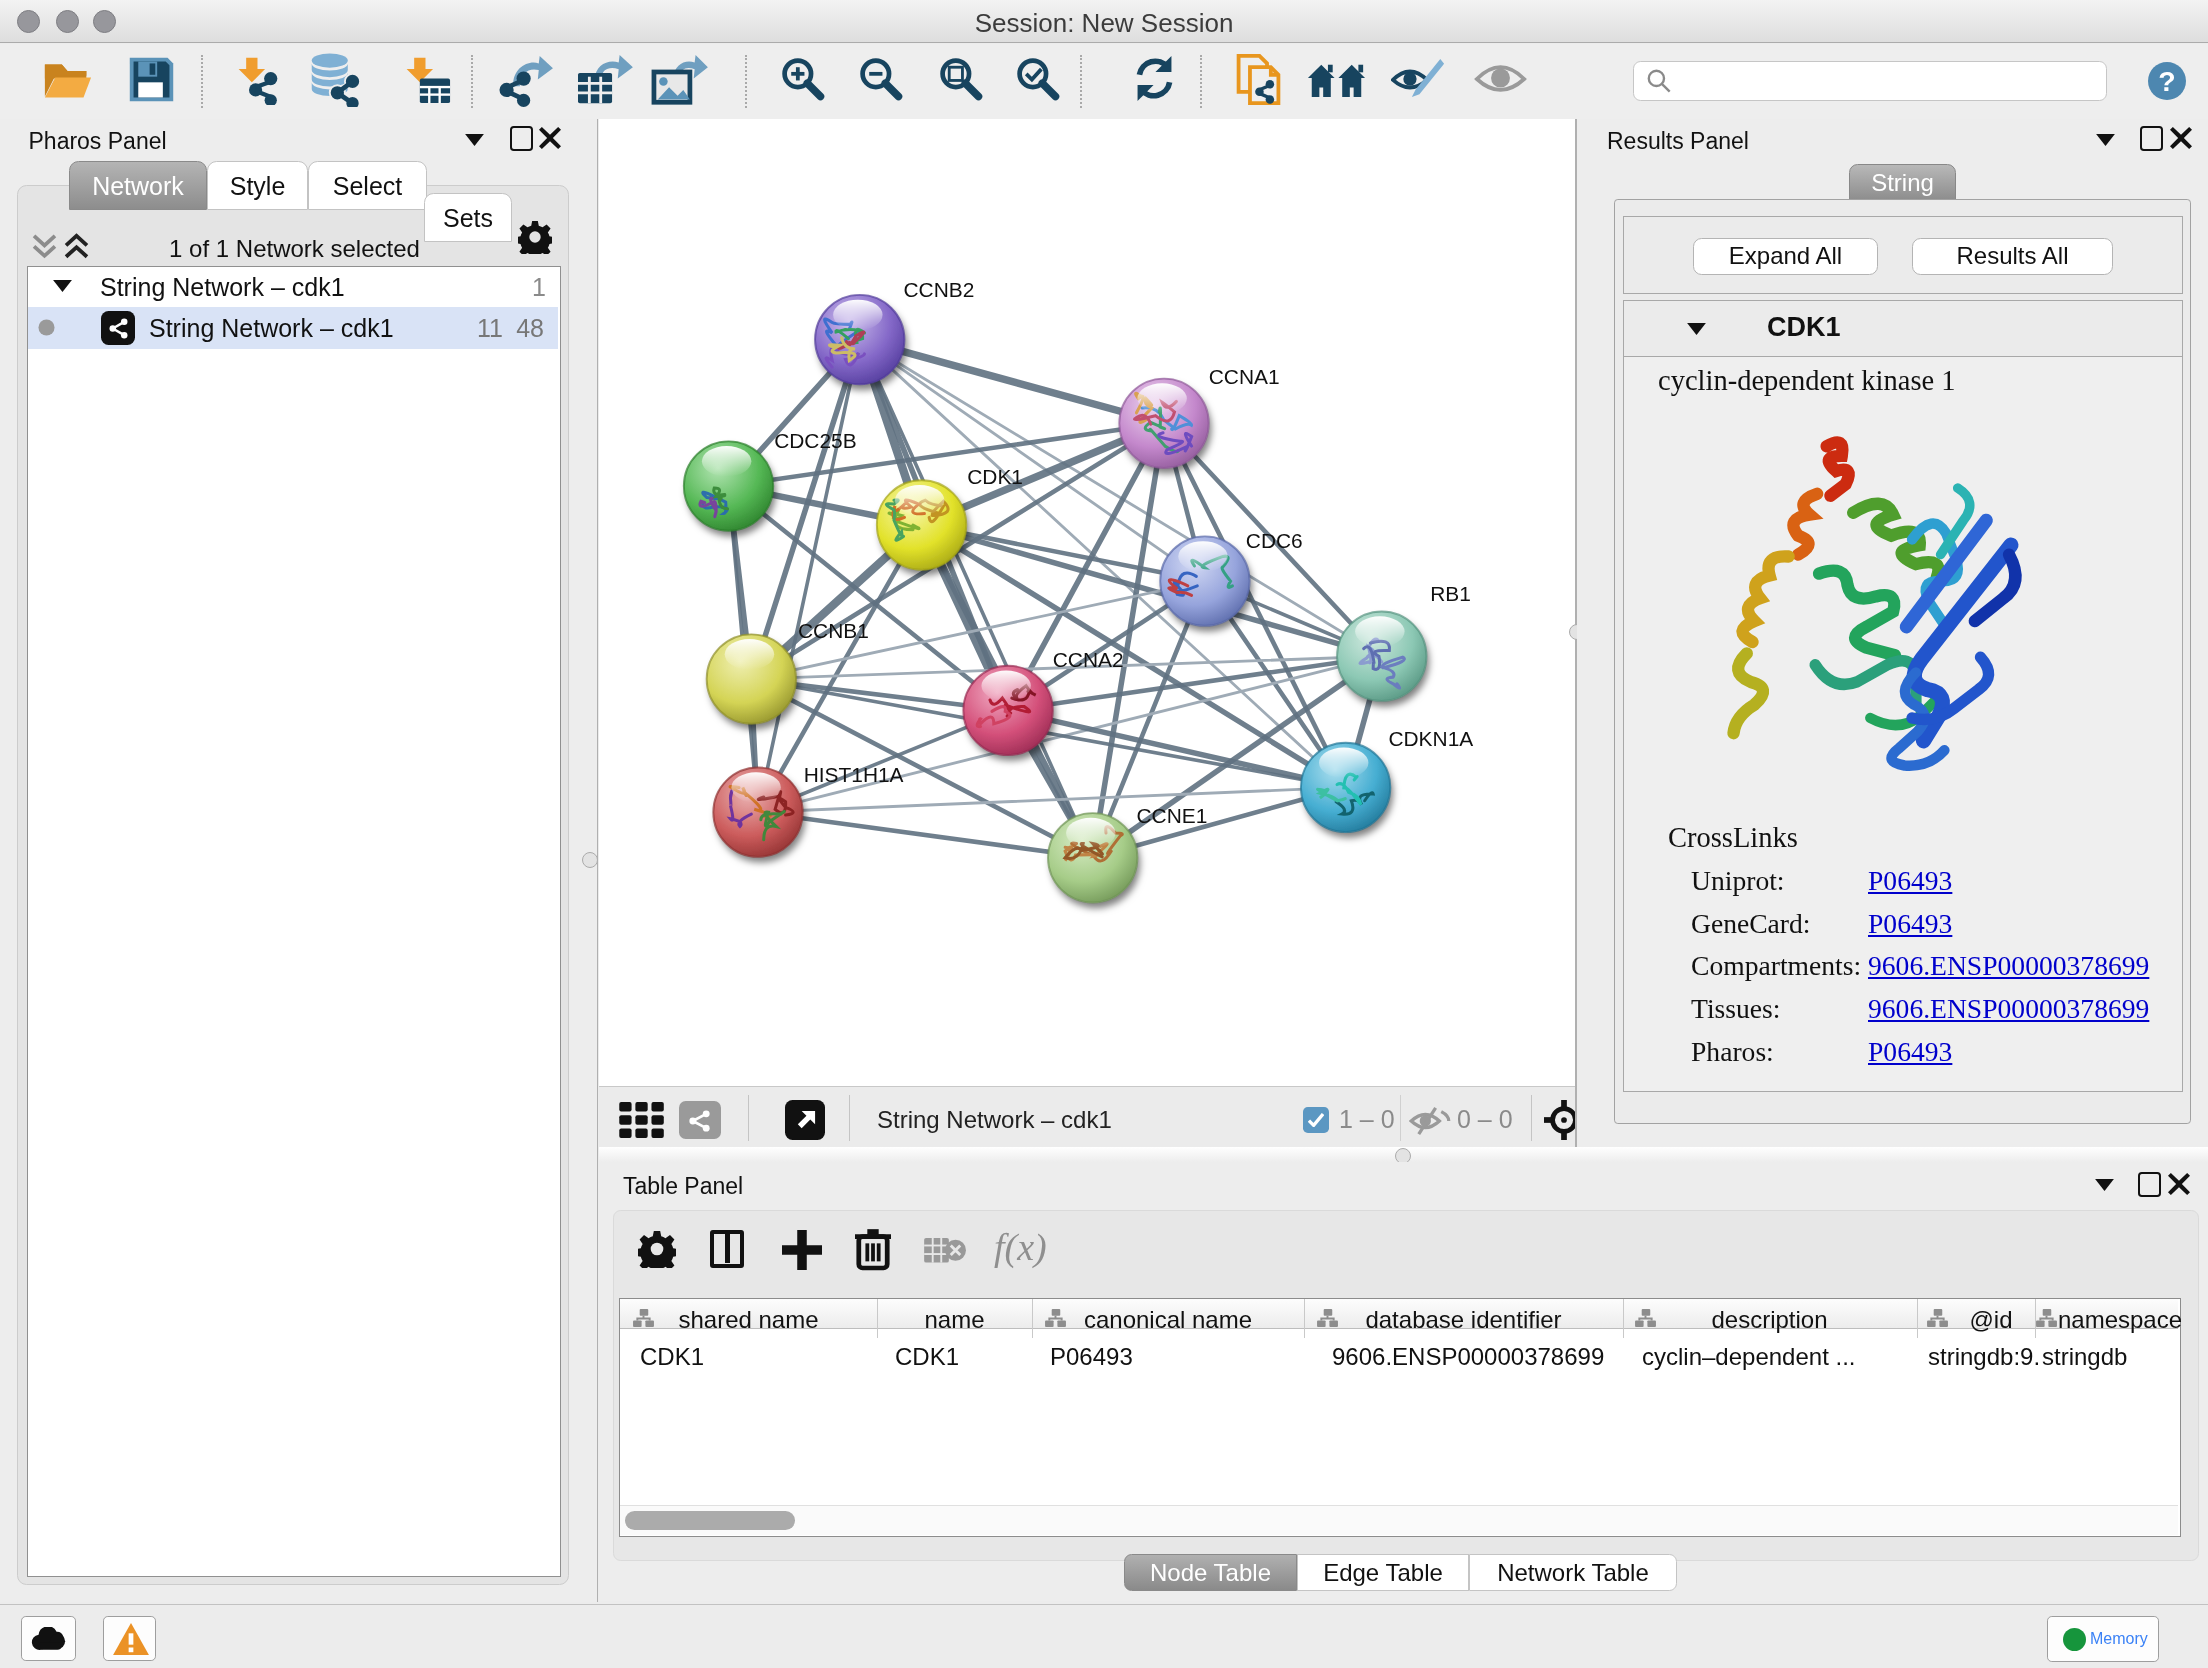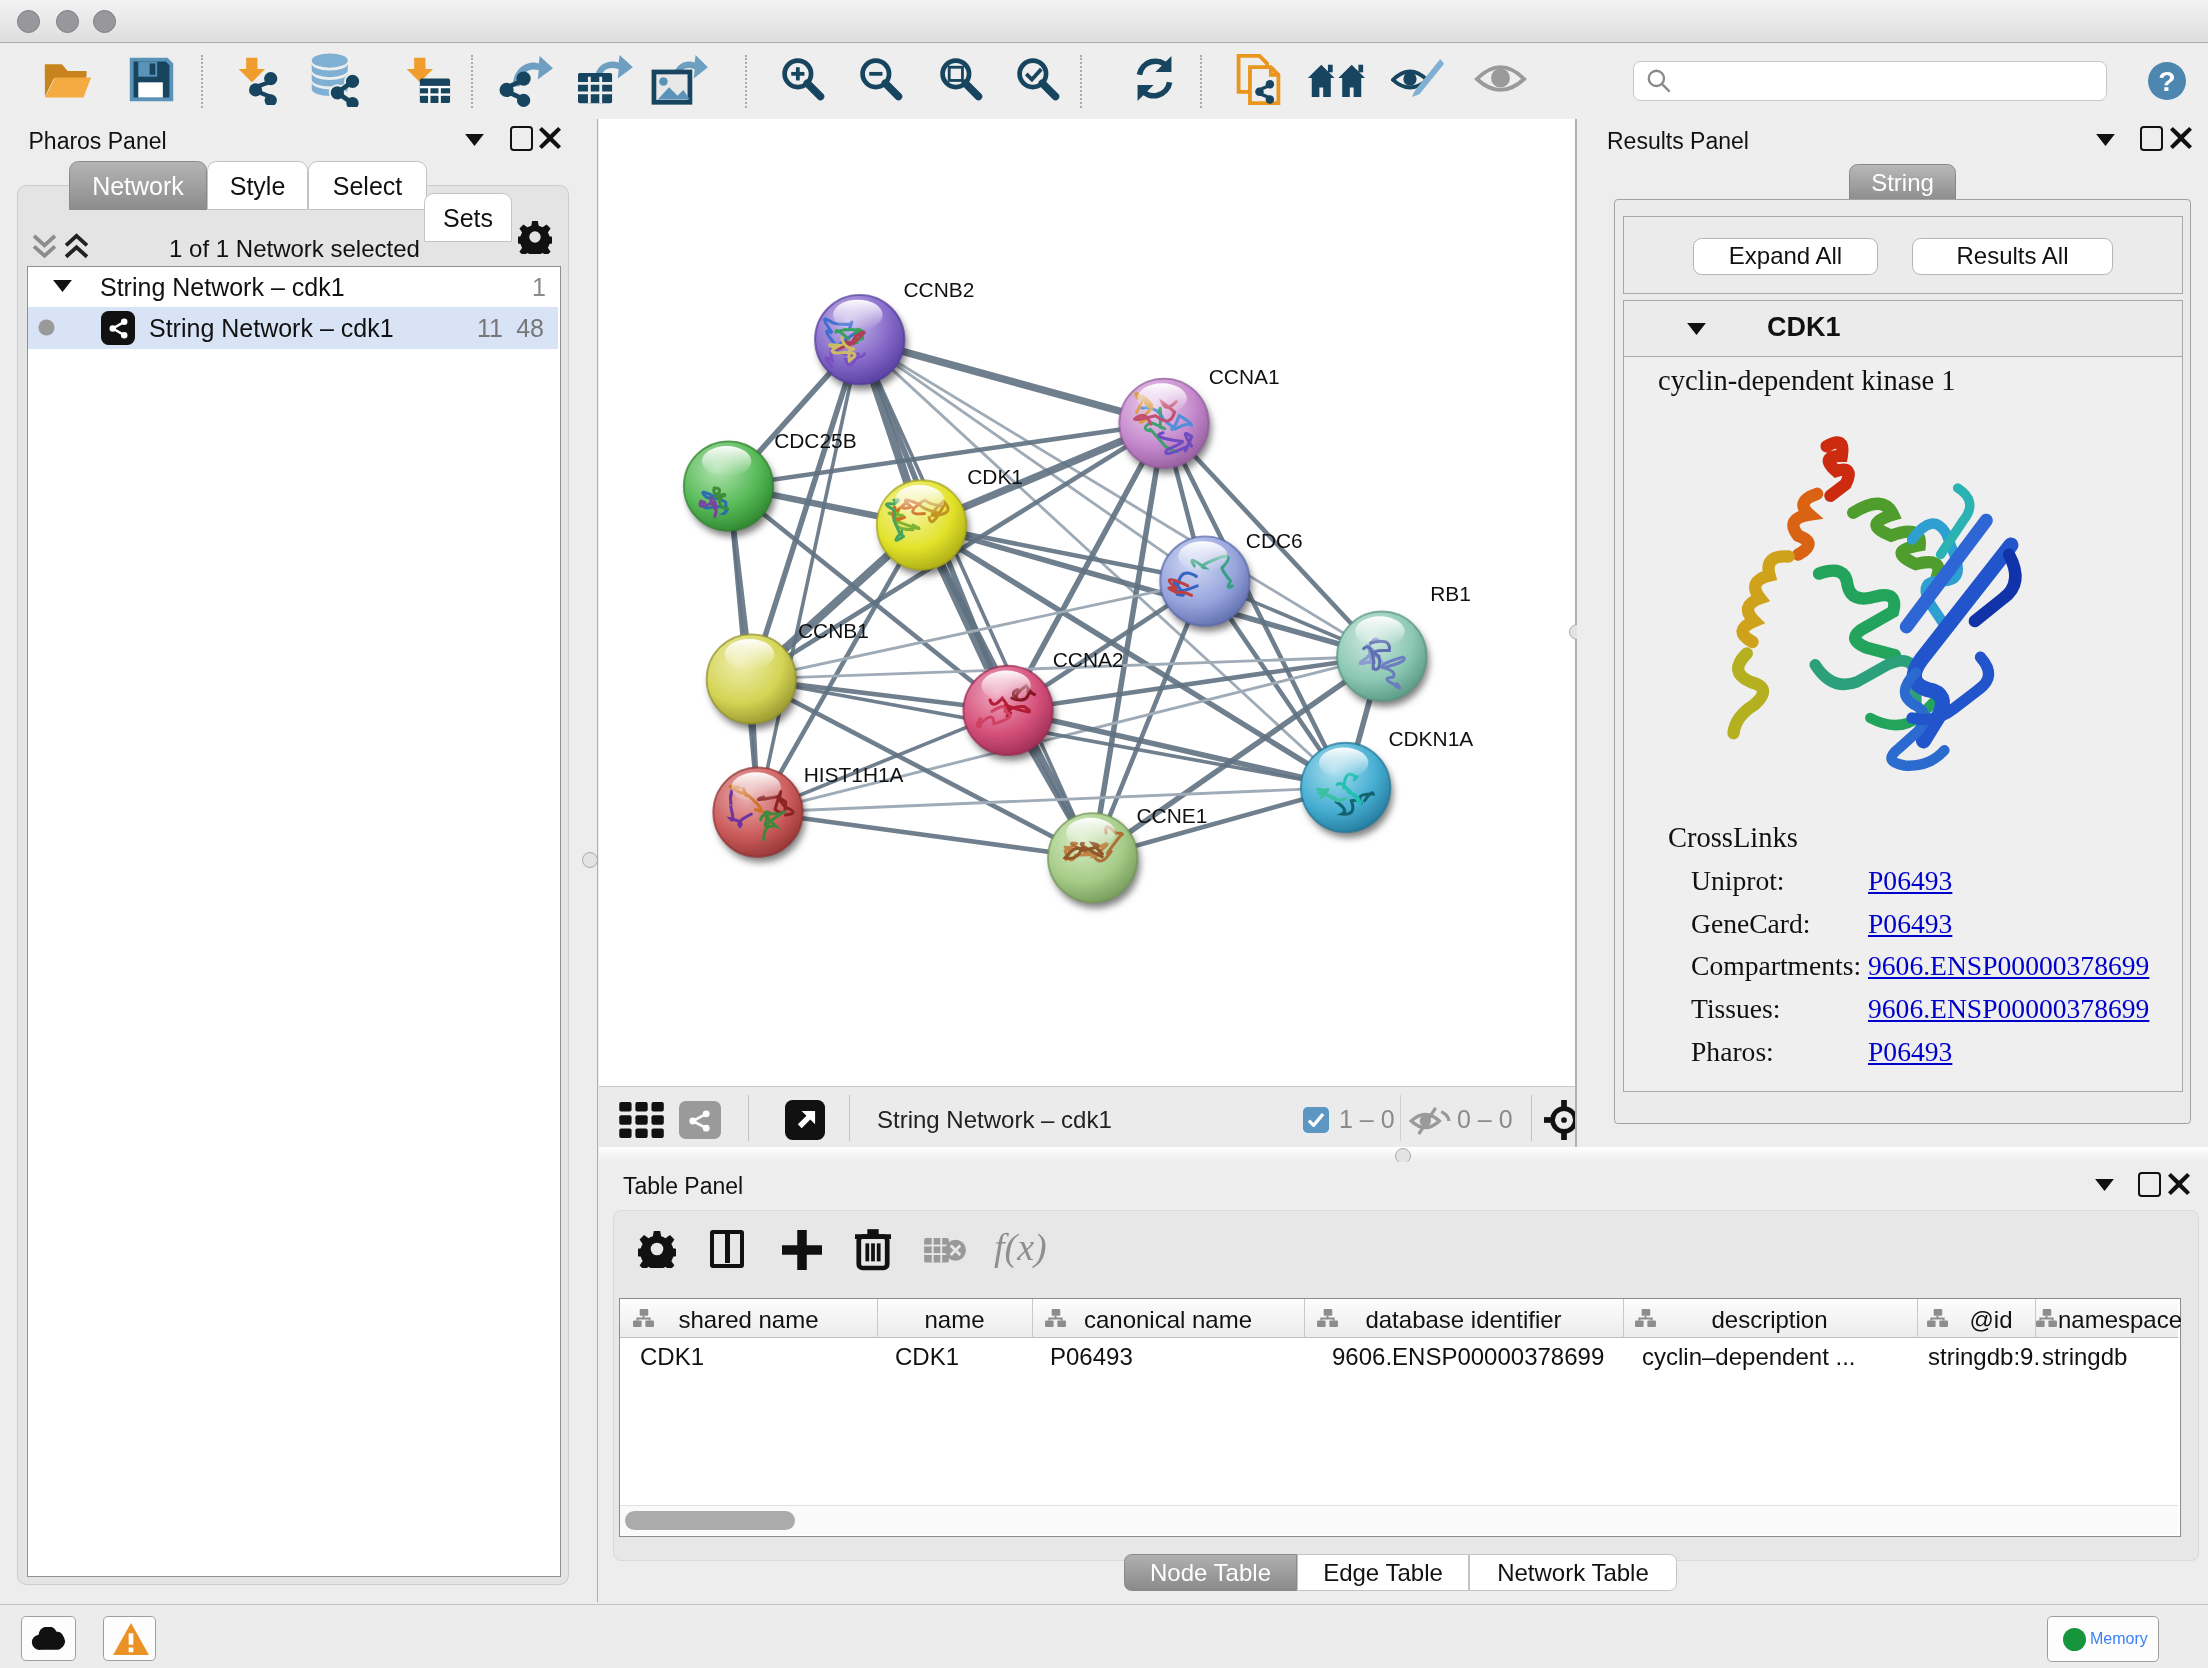--- a/index.html
+++ b/index.html
@@ -32,34 +32,35 @@
   
   #rpbigbox{left:37px;top:80px;width:577px;height:925px;background:#ebebeb;border:1.9px solid #a2a2a2;border-radius:3.8px;box-sizing:border-box;}
   #rpbtnbox{left:46px;top:97px;width:560px;height:78px;background:#ebebeb;border:1.9px solid #a8a8a8;box-sizing:border-box;}
   .rpbtn{position:absolute;height:37px;background:#fff;border:1.9px solid #b4b4b4;border-radius:8.6px;font-size:24px;text-align:center;color:#111;box-sizing:border-box;}
   #rphdr{left:46px;top:181px;width:560px;height:56px;background:#ebebeb;border:1.9px solid #a8a8a8;border-bottom:none;box-sizing:border-box;}
   #rpcontent{left:46px;top:237px;width:560px;height:736px;overflow:hidden;background:#efefef;border:1.9px solid #a8a8a8;box-sizing:border-box;font-family:"Liberation Serif",serif;}
   .rplink{color:#0000cc;text-decoration:underline;}
   
   #tpbox{left:14.3px;top:48px;width:1586px;height:351px;background:#e7e7e7;border-radius:7.6px;border:1px solid #dadada;box-sizing:border-box;}
   #tptable{left:20px;top:136px;width:1562px;height:239px;background:#fff;border:1.9px solid #8c8c8c;box-sizing:border-box;}
-  #tphead{left:0;top:0;width:1558px;height:39px;background:linear-gradient(#fdfdfd,#ececec);border-bottom:1px solid #bdbdbd;box-sizing:border-box;}
+  #tphead{left:0;top:0;width:1558px;height:30px;background:linear-gradient(#fdfdfd,#ececec);border-bottom:1px solid #bdbdbd;box-sizing:border-box;}
   .th{position:absolute;top:0;height:39px;border-right:1px solid #c9c9c9;}
   .thlab{position:absolute;top:6.7px;width:100%;text-align:center;font-size:24px;color:#111;}
   .treeic{position:absolute;left:13.3px;top:9.5px;}
   .td{position:absolute;top:44px;font-size:24px;color:#111;white-space:nowrap;}
   .btab{position:absolute;top:392px;height:37px;background:#fff;border:1px solid #c4c4c4;font-size:24px;text-align:center;color:#111;box-sizing:border-box;}
   .bbtn{position:absolute;background:#fdfdfd;border:1.9px solid #9e9e9e;border-radius:4.8px;box-sizing:border-box;}
 </style>
 </head>
 <body>
 <div id="titlebar" class="abs">
   <div class="tlight" style="left:17px;"></div>
   <div class="tlight" style="left:56px;"></div>
   <div class="tlight" style="left:93px;"></div>
+  <div id="wtitle">Session: New Session</div>
 </div>
 <div id="toolbar" class="abs">
 
   <svg class="abs" style="left:42px;top:11.4px" width="51" height="49" viewBox="0 0 54 52">
     <path d="M3 10 h18 l6 7 h20 v8 H3 z" fill="#c9831e"></path>
     <path d="M3 44 V10 h18 l6 7 h20 v5 H14 L3 44" fill="#c9831e"></path>
     <path d="M14 24 h38 l-8 21 H3 z" fill="#f3ab42"></path>
   </svg>
 
   <svg class="abs" style="left:126px;top:9.5px" width="51" height="51" viewBox="0 0 54 54">

